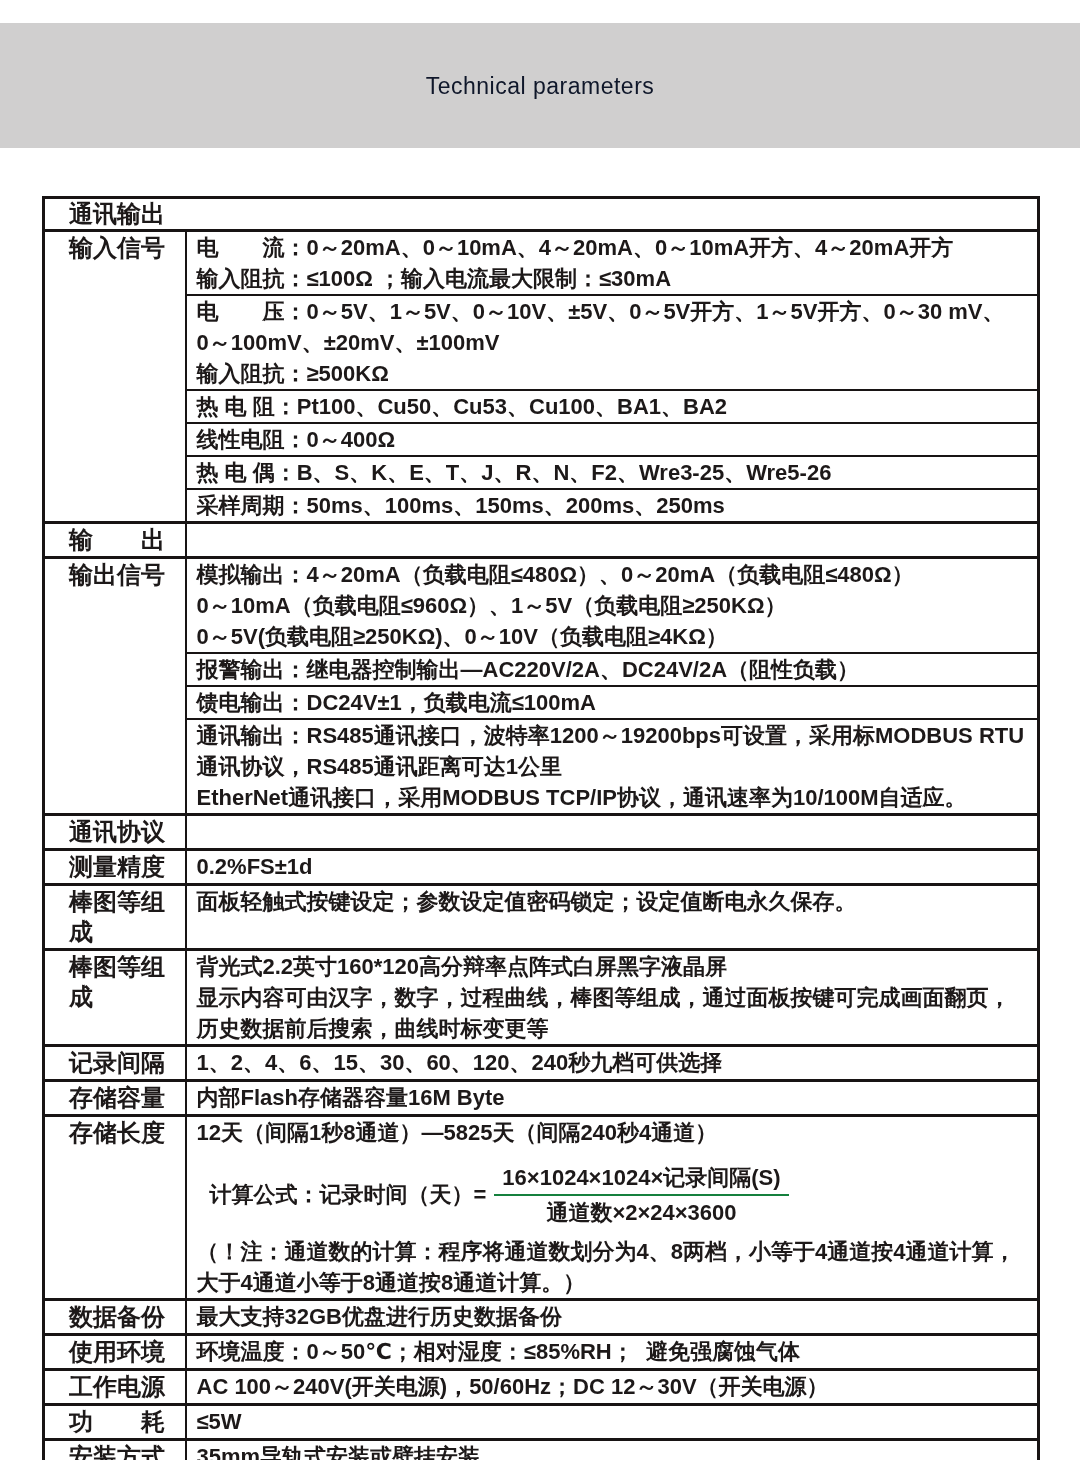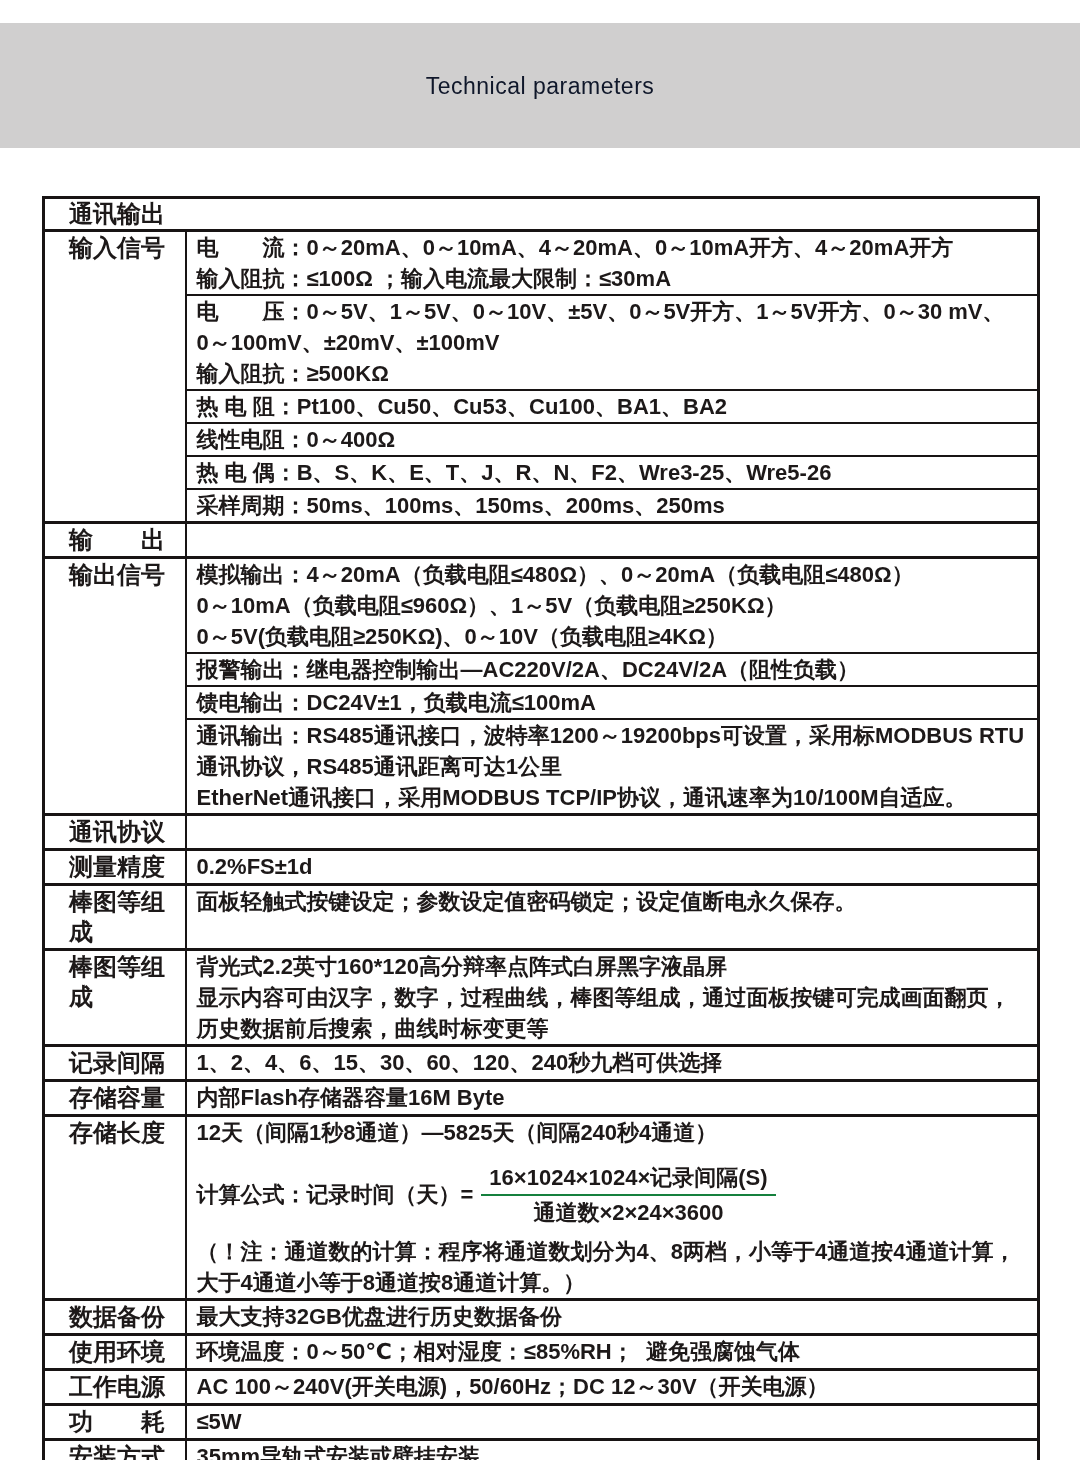--- a/index.html
+++ b/index.html
@@ -20,21 +20,21 @@
     border:3px solid #181414;border-collapse:collapse;table-layout:fixed;
   }
   col.c1{width:142px;}
   td{border:2px solid #181414;vertical-align:top;font-weight:bold;padding:0;}
   tr.sec-start td{border-top-width:3px;}
   td.lbl{font-size:24px;line-height:30px;padding:1px 2px 1px 24px;}
   td.hdr{font-size:24px;line-height:28px;padding:1px 2px 1px 24px;}
   td.val{padding:0;}
   .cl{font-size:22px;line-height:31px;padding:0 6px 0 10px;white-space:pre-wrap;}
   .cl.ind{}
-  .formula-line{display:flex;align-items:center;padding-left:10px;margin:16px 0 10px 0;}
+  .formula-line{display:flex;align-items:center;padding-left:16px;margin:16px 0 10px 7px;}
   .fprefix{font-size:22px;font-weight:bold;}
   .frac{display:inline-block;text-align:center;margin-left:8px;font-size:22px;}
   .num{display:block;border-bottom:2px solid #15803d;padding:0 8px 3px 8px;line-height:27px;}
   .den{display:block;padding-top:3px;line-height:27px;}
 </style>
 </head>
 <body>
 
 <div class="band">
   <div class="subtitle">Technical parameters</div>

